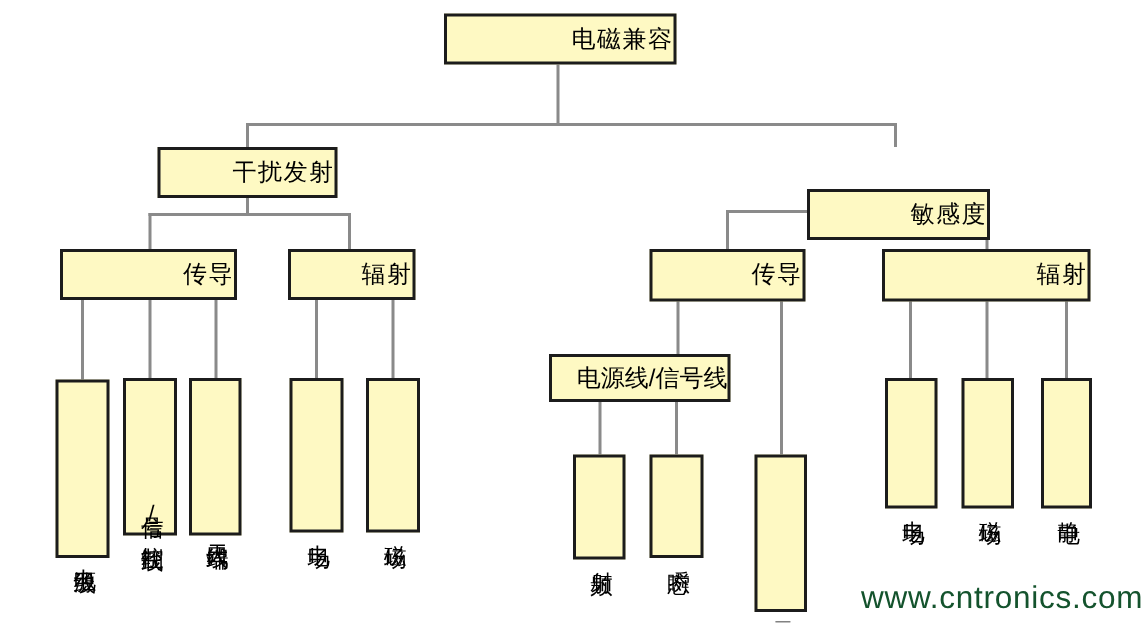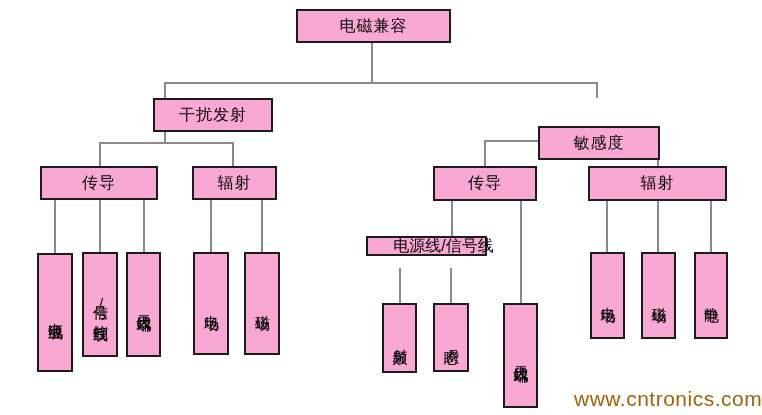--- a/index.html
+++ b/index.html
@@ -12,24 +12,24 @@
     position: relative;
     width: 762px;
     height: 415px;
     background: #ffffff;
     overflow: hidden;
   }
   .node {
     position: absolute;
     box-sizing: border-box;
     border: 2px solid #1c1c1c;
-    background: #f9a8d4;
+    background: #fef9c3;
     display: flex;
     align-items: center;
-    justify-content: center;
+    justify-content: flex-end;
     font-size: 16px;
     color: #000000;
     letter-spacing: 1px;
     white-space: nowrap;
     z-index: 2;
   }
   .node.v {
     writing-mode: vertical-rl;
     text-orientation: upright;
     letter-spacing: 1px;
@@ -40,21 +40,21 @@
     position: absolute;
     background: #8a8a8a;
     z-index: 1;
   }
   .watermark {
     position: absolute;
     left: 574px;
     top: 387px;
     font-size: 21px;
     letter-spacing: 0.5px;
-    color: #a16207;
+    color: #14532d;
     z-index: 3;
   }
 </style>
 </head>
 <body>
 
 <div id="canvas">
 
   <div class="line" style="left:371px;top:43px;width:2px;height:40px;"></div>
   <div class="line" style="left:164px;top:82px;width:434px;height:2px;"></div>
@@ -83,21 +83,21 @@
   <div class="line" style="left:450px;top:268px;width:2px;height:35px;"></div>
 
   <div class="line" style="left:606px;top:200px;width:2px;height:52px;"></div>
   <div class="line" style="left:657px;top:200px;width:2px;height:52px;"></div>
   <div class="line" style="left:710px;top:200px;width:2px;height:52px;"></div>
 
   <div class="node" style="left:296px;top:9px;width:155px;height:34px;">
     <span>电磁兼容</span>
   </div>
 
-  <div class="node" style="left:105px;top:98px;width:120px;height:34px;margin-left:48px;">
+  <div class="node" style="left:105px;top:98px;width:120px;height:34px;">
     <span>干扰发射</span>
   </div>
   <div class="node" style="left:538px;top:98px;width:122px;height:34px;margin-top:28px;">
     <span>敏感度</span>
   </div>
 
   <div class="node" style="left:40px;top:166px;width:118px;height:34px;">
     <span>传导</span>
   </div>
   <div class="node" style="left:192px;top:166px;width:85px;height:34px;">
@@ -120,21 +120,21 @@
     <span>天线端口</span>
   </div>
 
   <div class="node v" style="left:193px;top:252px;width:36px;height:103px;">
     <span>电场</span>
   </div>
   <div class="node v" style="left:244px;top:252px;width:36px;height:103px;">
     <span>磁场</span>
   </div>
 
-  <div class="node" style="left:366px;top:236px;width:121px;height:20px;letter-spacing:0;padding-left:34px;">
+  <div class="node" style="left:366px;top:236px;width:121px;height:32px;letter-spacing:0;padding-left:34px;">
     <span>电源线/信号线</span>
   </div>
   <div class="node v" style="left:503px;top:303px;width:35px;height:105px;">
     <span>天线端口</span>
   </div>
 
   <div class="node v" style="left:382px;top:303px;width:35px;height:70px;">
     <span>射频</span>
   </div>
   <div class="node v" style="left:433px;top:303px;width:36px;height:69px;">

